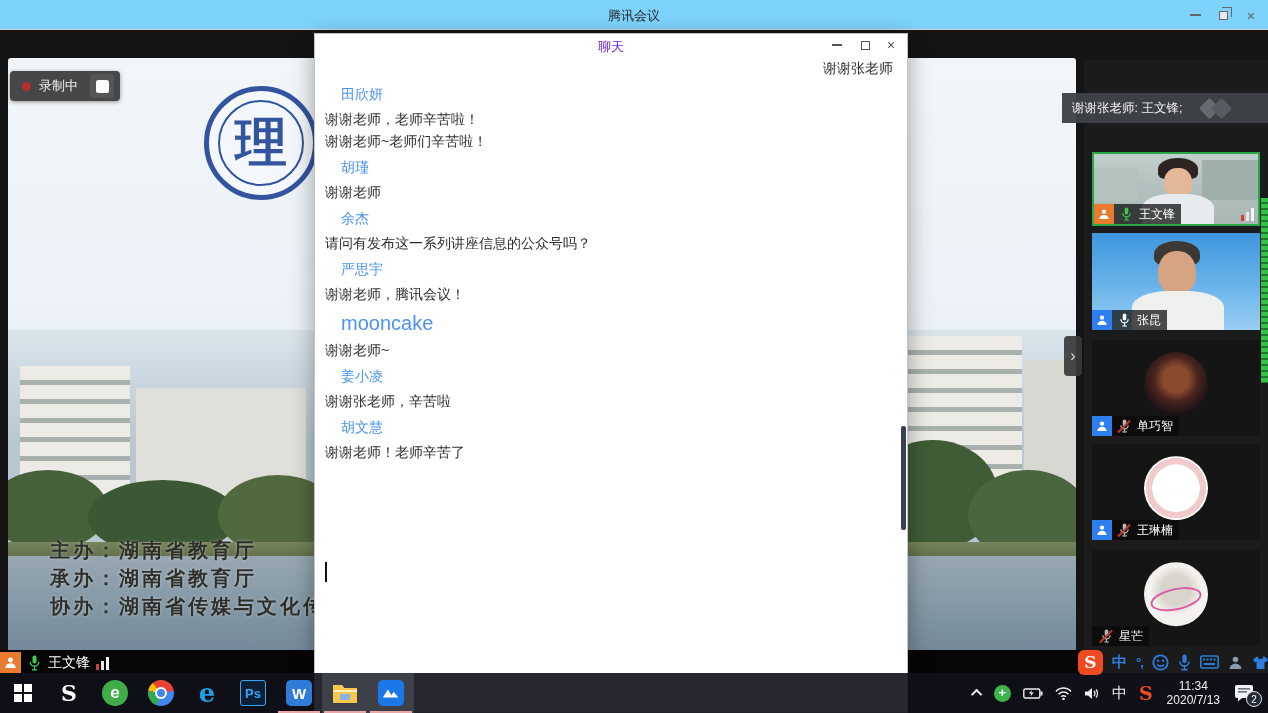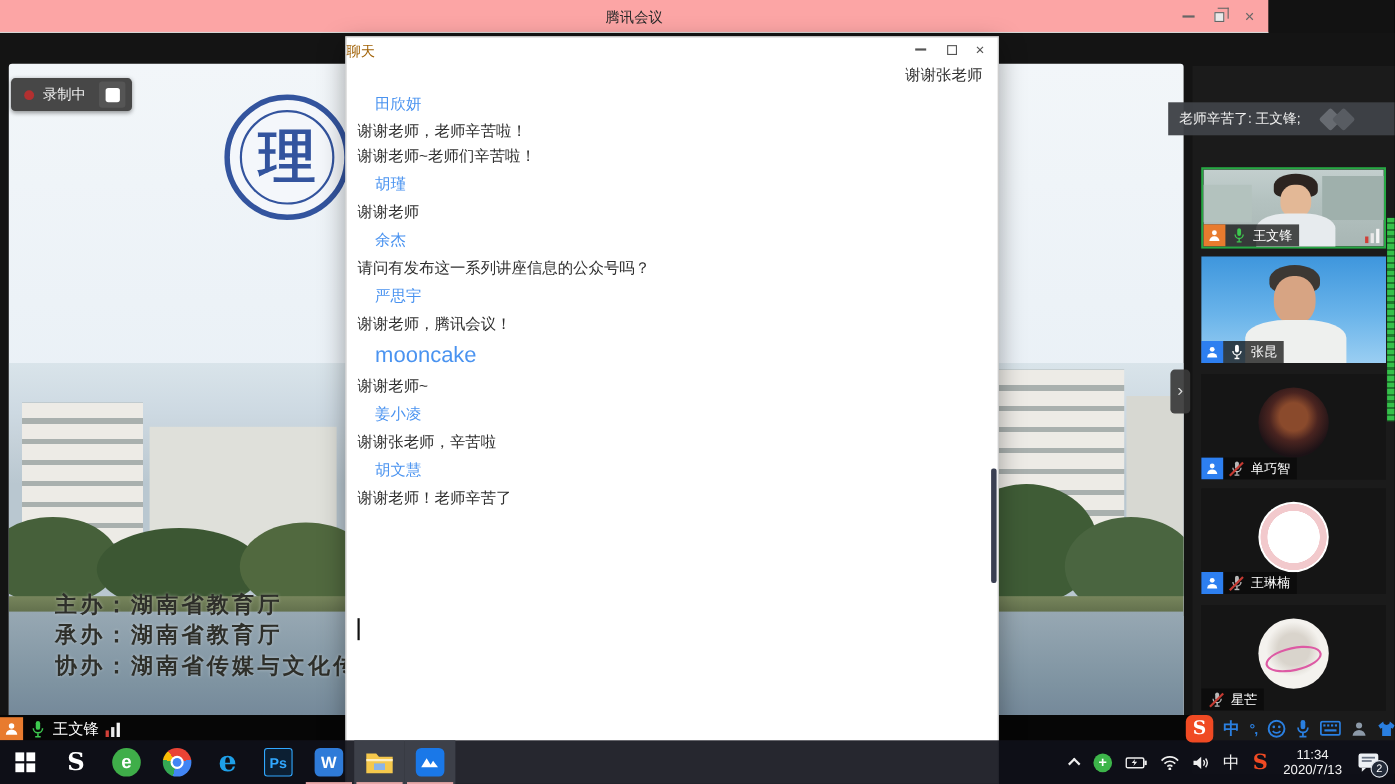--- a/index.html
+++ b/index.html
@@ -1,21 +1,21 @@
 <!DOCTYPE html>
 <html><head>
 <meta charset="utf-8">
 <style>
   * { margin:0; padding:0; box-sizing:border-box; }
   html,body { width:1268px; height:713px; overflow:hidden; background:#000;
     font-family:"Liberation Sans","DejaVu Sans",sans-serif; }
   #stage { position:relative; width:1268px; height:713px; background:#121212; overflow:hidden; }
 
   
-  .titlebar { position:absolute; left:0; top:0; width:1153px; height:30px; background:#fca5a5;
+  .titlebar { position:absolute; left:0; top:0; width:1268px; height:30px; background:#7dd3fc;
     border-bottom:1px solid #d6d6d6; z-index:3; }
   .titlebar .wtitle { position:absolute; left:0; right:0; top:7px; text-align:center;
     font-size:13px; color:#2b2b2b; }
   .wctrl { position:absolute; top:0; height:30px; width:30px; display:flex; align-items:center; justify-content:center; }
   .wctrl.min { right:58px; } .wctrl.rest { right:30px; } .wctrl.cls { right:2px; }
   .bar-min { width:11px; height:2px; background:#666; }
   .sq-rest { position:relative; width:9px; height:9px; border:1.5px solid #666; background:#e9e9e9; }
   .sq-rest:before { content:""; position:absolute; left:2px; top:-5px; width:9px; height:9px; border:1.5px solid #666; border-left:none; border-bottom:none; }
   .x-close { font-size:15px; color:#666; line-height:1; }
 
@@ -102,21 +102,21 @@
   
   .side-scroll { position:absolute; left:1261px; top:168px; width:7px; height:185px;
     background:repeating-linear-gradient(180deg,#35c04a 0 4px,#1d7a2d 4px 6px); z-index:2; }
   .collapse-handle { position:absolute; left:1064px; top:306px; width:18px; height:40px; background:rgba(58,58,58,.92);
     border-radius:4px; color:#d8d8d8; display:flex; align-items:center; justify-content:center; font-size:16px; z-index:2; }
 
   
   #chat { position:absolute; left:314px; top:33px; width:594px; height:680px; background:#fff;
     border:1px solid #c4c4c4; box-shadow:0 6px 22px rgba(0,0,0,.35); z-index:5; }
   .chat-titlebar { position:relative; height:22px; }
-  .chat-titlebar .ct { position:absolute; left:0; right:0; top:4px; font-size:13px; color:#a16207; }
+  .chat-titlebar .ct { position:absolute; left:0; right:0; top:4px; text-align:center; font-size:13px; color:#6d28d9; }
   .cctrl { position:absolute; top:0; width:28px; height:22px; display:flex; align-items:center; justify-content:center; }
   .cctrl.min { right:56px; } .cctrl.max { right:28px; } .cctrl.cls { right:2px; }
   .cbar { width:10px; height:1.5px; background:#555; }
   .csq { width:9px; height:9px; border:1.5px solid #555; }
   .cx { font-size:14px; color:#555; line-height:1; }
   .msgs { position:absolute; left:10px; top:23px; right:14px; }
   .mname { color:#4a93f0; font-size:14px; margin:9px 16px 6px; }
   .mname.latin { font-size:20px; }
   .mtext { color:#2e2e2e; font-size:14px; line-height:18px; margin-bottom:4px; }
   .chat-scroll { position:absolute; right:1px; top:392px; width:5px; height:104px; background:#3a3f52; border-radius:2px; }
@@ -245,21 +245,21 @@
       </span>
       <span class="pname">王文锋</span>
       <span class="aud-bars">
           <i class="b1"></i>
           <i class="b2"></i>
           <i class="b3"></i>
         </span>
     </div>
 
     <div class="speak-banner">
-      <span>老师辛苦了: 王文锋;</span>
+      <span>谢谢张老师: 王文锋;</span>
       <div class="wm">
           <i></i>
           <i></i>
         </div>
     </div>
 
     <div id="sidebar">
 
       <div class="tile" style="top:92px; height:74px; border:2px solid #27a844;">
         <div class="v1">

